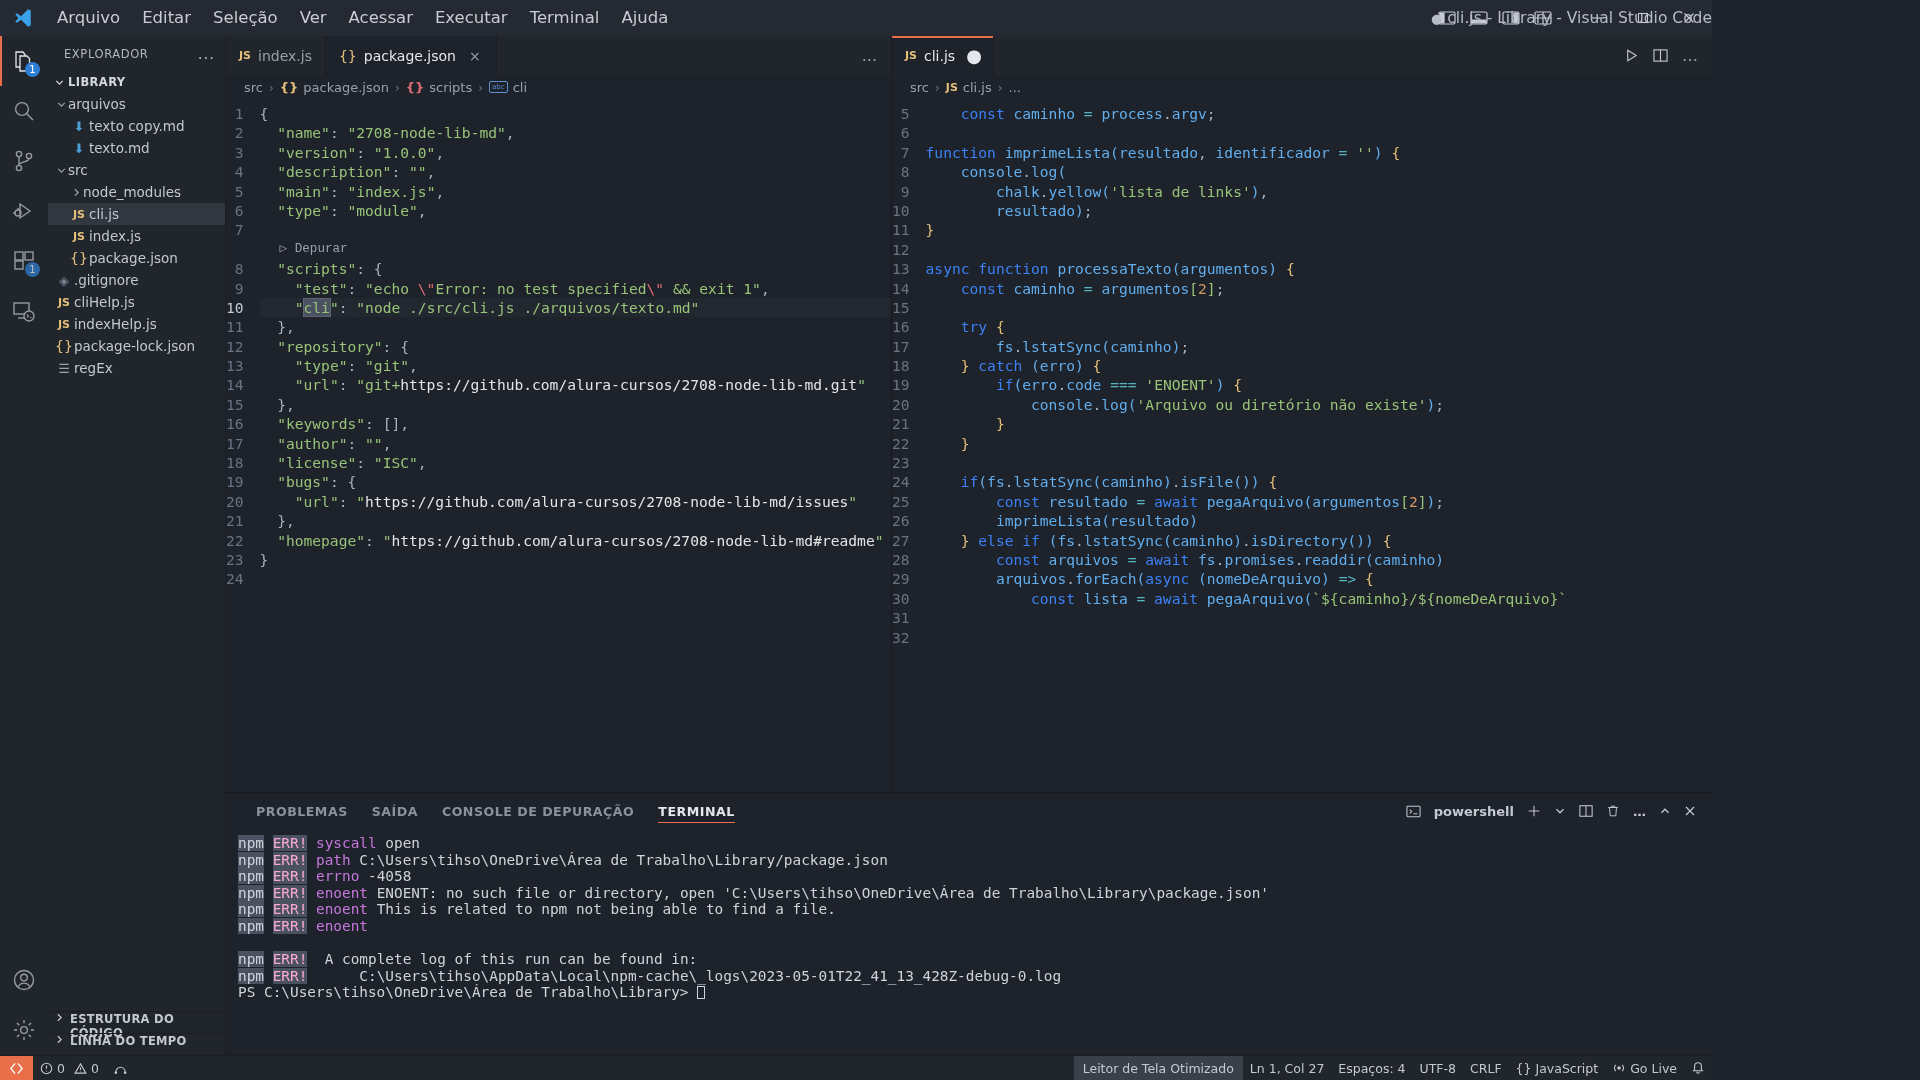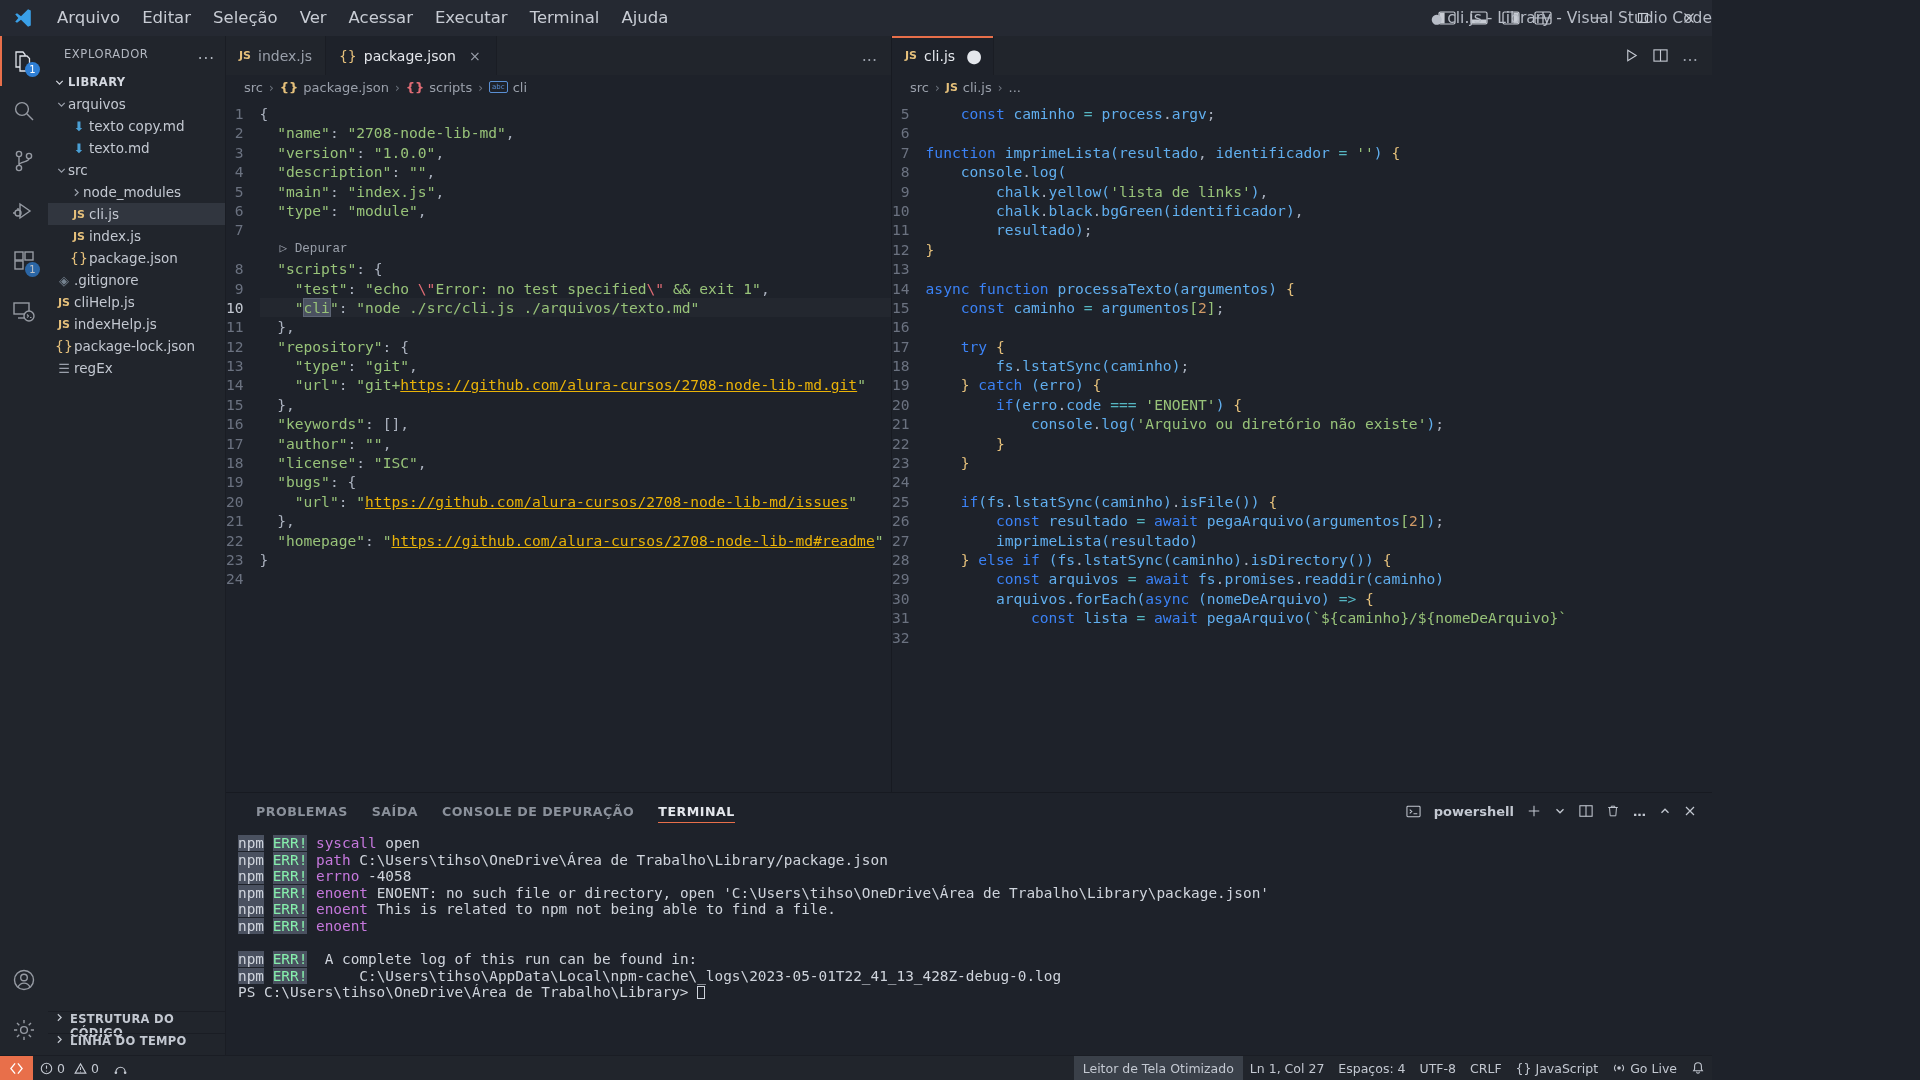--- a/index.html
+++ b/index.html
@@ -128,21 +128,21 @@
   .lines { flex: 1 1 auto; padding-top: 4px; position: relative; min-width: 0; }
   .line { height: 19.4px; white-space: pre; }
   .line.hl { background: #23272f; }
   .codelens { height: 19.4px; color:#9aa0ab; font-size: 12.6px; font-family:Liberation Mono, monospace; padding-left: 20px; }
 
   
   .t-punct { color: #abb2bf; }
   .t-str   { color: #98c379; }
   .t-num   { color: #d19a66; }
   .t-esc   { color: #e06c75; }
-  .t-link  { color: #eab308; text-decoration: underline; }
+  .t-link  { color: #e5e5e5; }
   .t-kw    { color: #3b82f6; }
   .t-fn    { color: #61afef; }
   .t-op    { color: #56b6c2; }
   .t-brace1{ color: #e5c07b; }
   .t-brace3{ color: #61afef; }
   .t-green { color: #98c379; }
   .find-hl { background: #4a5160; outline: 1px solid #5d6575; }
 
   
   .panel { flex: 0 0 263px; background: #1e222a; display: flex; flex-direction: column; border-top:1px solid #171a21; }
@@ -156,21 +156,21 @@
     content:''; position:absolute; left: 12px; right: 12px; bottom: 6px; height: 1.5px; background:#e86f4a;
   }
   .panel-actions { margin-left: auto; display:flex; align-items:center; gap: 13px; padding-right: 16px; color:#c3c8d1; font-size: 13px; }
   .shell-name { font-size: 13px; color:#c3c8d1; font-family:"DejaVu Sans", sans-serif; }
   .term {
     flex: 1 1 auto; padding: 6px 0 0 12px; font-family:"DejaVu Sans Mono", monospace;
     font-size: 14.4px; line-height: 16.6px; color:#cfd4dc; overflow:hidden;
   }
   .tl { height: 16.6px; white-space: pre; }
   .npm-tag { background:#4a5160; color:#cfd4dc; }
-  .err-tag { background:#4a5160; color:#86efac;text-align:center; }
+  .err-tag { background:#4a5160; color:#f9a8d4;text-align:center; }
   .magenta { color:#c678dd; }
   .cursor-box { display:inline-block; width: 8px; height: 13px; border:1px solid #cfd4dc; vertical-align: -2px; }
 
   
   .statusbar {
     height: 25px; flex: 0 0 25px; background: #21252c; display: flex; align-items: center;
     color: #c3c8d1; font-size: 12.5px; border-top: 1px solid #1a1d24;
   }
   .sb-left { display:flex; align-items:center; }
   .sb-right { margin-left: auto; display:flex; align-items:center; }
@@ -592,21 +592,20 @@
                   <div class="ln">30</div>
                   <div class="ln">31</div>
                   <div class="ln">32</div>
                 </div>
               <div class="lines" id="lines-right">
                   <div class="line">    <span class="t-kw">const</span> <span class="t-fn">caminho</span> <span class="t-op">=</span> <span class="t-fn">process</span><span class="t-punct">.</span><span class="t-fn">argv</span><span class="t-punct">;</span></div>
                   <div class="line">&nbsp;</div>
                   <div class="line"><span class="t-kw">function</span> <span class="t-fn">imprimeLista</span><span class="t-brace3">(</span><span class="t-fn">resultado</span><span class="t-punct">,</span> <span class="t-fn">identificador</span> <span class="t-op">=</span> <span class="t-str">''</span><span class="t-brace3">)</span> <span class="t-brace1">{</span></div>
                   <div class="line">    <span class="t-fn">console</span><span class="t-punct">.</span><span class="t-fn">log</span><span class="t-brace3">(</span></div>
                   <div class="line">        <span class="t-fn">chalk</span><span class="t-punct">.</span><span class="t-fn">yellow</span><span class="t-brace3">(</span><span class="t-str">'lista de links'</span><span class="t-brace3">)</span><span class="t-punct">,</span></div>
-                  <div class="line">        <span class="t-fn">chalk</span><span class="t-punct">.</span><span class="t-fn">black</span><span class="t-punct">.</span><span class="t-fn">bgGreen</span><span class="t-brace3">(</span><span class="t-fn">identificador</span><span class="t-brace3">)</span><span class="t-punct">,</span></div>
                   <div class="line">        <span class="t-fn">resultado</span><span class="t-brace3">)</span><span class="t-punct">;</span></div>
                   <div class="line"><span class="t-brace1">}</span></div>
                   <div class="line">&nbsp;</div>
                   <div class="line"><span class="t-kw">async</span> <span class="t-kw">function</span> <span class="t-fn">processaTexto</span><span class="t-brace3">(</span><span class="t-fn">argumentos</span><span class="t-brace3">)</span> <span class="t-brace1">{</span></div>
                   <div class="line">    <span class="t-kw">const</span> <span class="t-fn">caminho</span> <span class="t-op">=</span> <span class="t-fn">argumentos</span><span class="t-green">[</span><span class="t-num">2</span><span class="t-green">]</span><span class="t-punct">;</span></div>
                   <div class="line">&nbsp;</div>
                   <div class="line">    <span class="t-kw">try</span> <span class="t-brace1">{</span></div>
                   <div class="line">        <span class="t-fn">fs</span><span class="t-punct">.</span><span class="t-fn">lstatSync</span><span class="t-brace3">(</span><span class="t-fn">caminho</span><span class="t-brace3">)</span><span class="t-punct">;</span></div>
                   <div class="line">    <span class="t-brace1">}</span> <span class="t-kw">catch</span> <span class="t-brace3">(</span><span class="t-fn">erro</span><span class="t-brace3">)</span> <span class="t-brace1">{</span></div>
                   <div class="line">        <span class="t-kw">if</span><span class="t-brace3">(</span><span class="t-fn">erro</span><span class="t-punct">.</span><span class="t-fn">code</span> <span class="t-op">=</span><span class="t-op">=</span><span class="t-op">=</span> <span class="t-str">'ENOENT'</span><span class="t-brace3">)</span> <span class="t-brace1">{</span></div>

